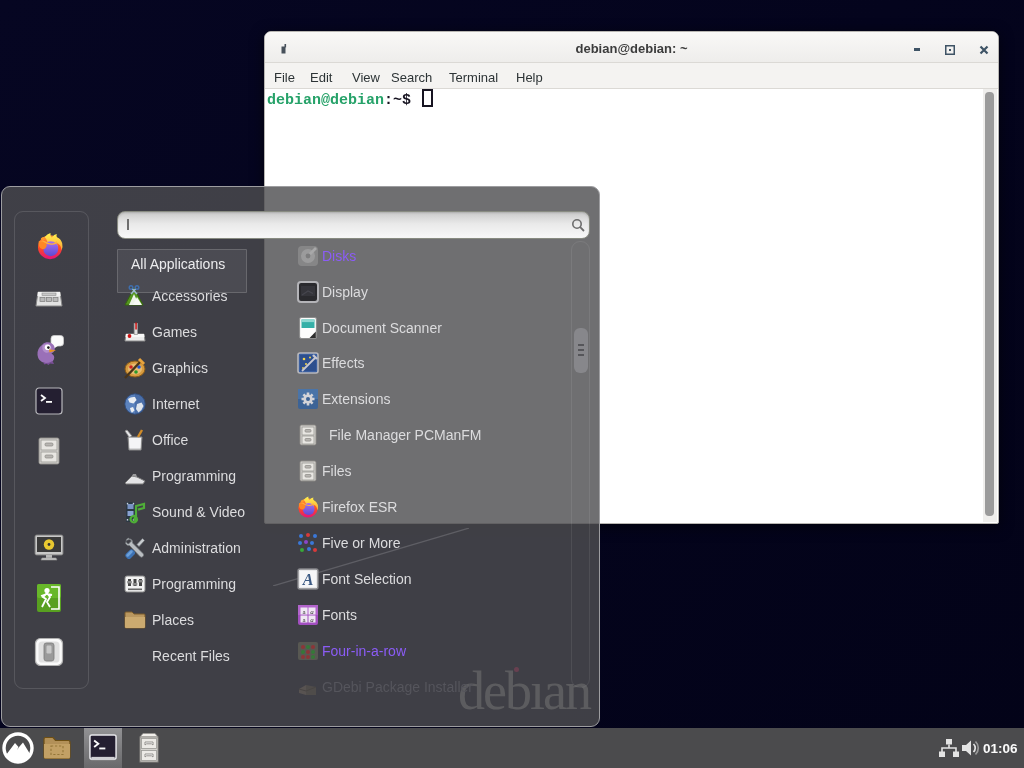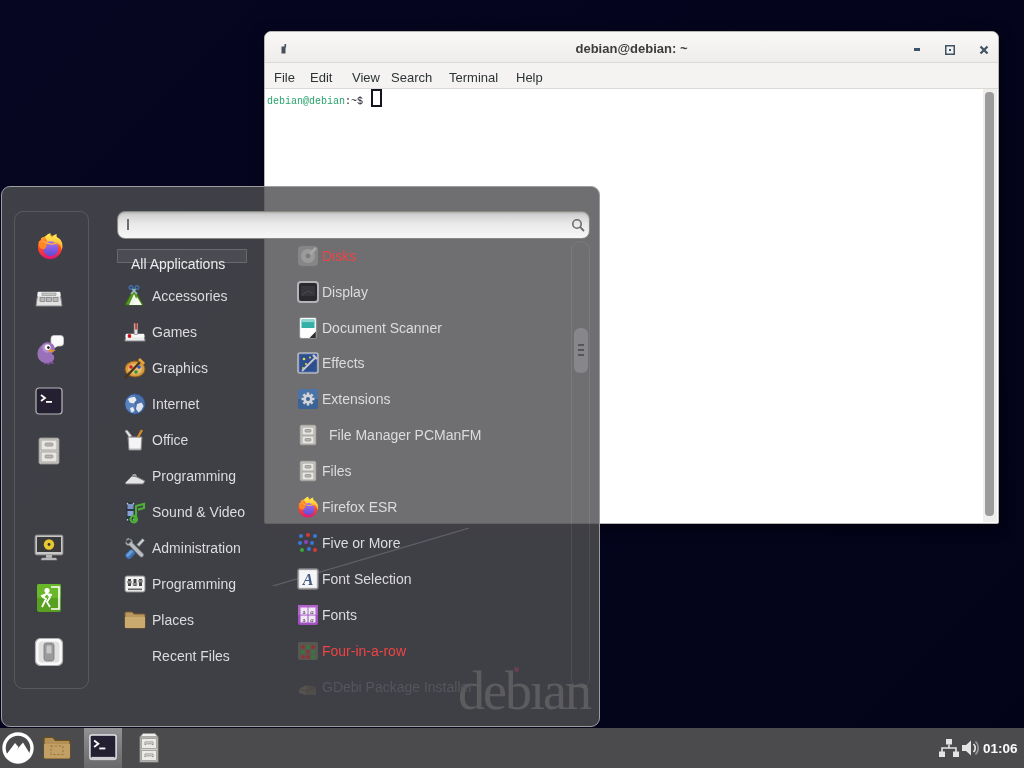--- a/index.html
+++ b/index.html
@@ -17,45 +17,45 @@
     box-shadow:0 3px 14px rgba(0,0,0,0.55);box-sizing:border-box;}
   #ttl{position:absolute;left:0;top:0;right:0;height:30px;border-radius:6px 6px 0 0;
     background:linear-gradient(#f9f8f7,#eeedeb);border-bottom:1px solid #dbd9d5;}
   #ttxt{position:absolute;left:0;right:0;top:9px;text-align:center;font-size:13px;
     font-weight:bold;color:#3c3c3c;}
   #mbar{position:absolute;left:0;top:31px;right:0;height:25px;background:#f4f3f1;
     border-bottom:1px solid #dbd9d5;font-size:13px;color:#2d3436;}
   .mi{position:absolute;top:7px;}
   #tcontent{position:absolute;left:1px;right:1px;top:57px;bottom:1px;background:#ffffff;}
   #prompt{position:absolute;left:1px;top:0px;font-family:"Liberation Mono",monospace;
-    font-size:10px;font-weight:normal;color:#26a269;white-space:pre;}
+    font-size:15px;font-weight:bold;color:#26a269;white-space:pre;}
   #prompt .d{color:#171421;}
   #cursor{display:inline-block;width:7px;height:14px;border:2px solid #171421;
     vertical-align:-3px;margin-left:2px;}
   #tsb{position:absolute;right:0;top:0;bottom:0;width:14px;background:#efeeec;}
   #tsbthumb{position:absolute;right:3px;top:3px;width:9px;height:424px;background:#9b9b9b;border-radius:4px;}
 
   
   #menu{position:absolute;left:1px;top:186px;width:599px;height:541px;
     background:rgba(78,78,80,0.81);border:1px solid #9d9da0;border-radius:9px;
     box-sizing:border-box;}
   #sidebar{position:absolute;left:12px;top:24px;width:73px;height:476px;
     border:1px solid rgba(255,255,255,0.13);border-radius:9px;}
   #sfield{position:absolute;left:115px;top:24px;width:473px;height:28px;border-radius:8px;
     background:linear-gradient(#cacaca 0%,#e9e9e9 45%,#f8f8f8 100%);
     border:1.5px solid #888b81;box-sizing:border-box;
     box-shadow:inset 0 1px 2px rgba(0,0,0,0.15);}
   #scur{position:absolute;left:9px;top:7px;width:1.5px;height:11px;background:#6e6e6e;}
-  #allapps{position:absolute;left:115px;top:62px;width:130px;height:14px;border-radius:1px;
+  #allapps{position:absolute;left:115px;top:62px;width:130px;height:44px;border-radius:1px;
     background:rgba(255,255,255,0.065);border:1px solid rgba(255,255,255,0.16);
     box-sizing:border-box;}
 
   .cat{position:absolute;font-size:14px;color:#dcdcde;}
   .app{position:absolute;font-size:14px;color:#dcdcde;}
-  .dim{color:#ef4444;}
+  .dim{color:#8b5cf6;}
   .vdim{color:#55555c;}
   .ic{position:absolute;}
   #groove{position:absolute;left:569px;top:54px;width:19px;height:447px;border-radius:9px;
     border:1px solid rgba(255,255,255,0.08);box-sizing:border-box;}
   #mthumb{position:absolute;left:572px;top:141px;width:14px;height:45px;border-radius:6px;background:#87878b;}
   .grip{position:absolute;left:576px;width:6px;height:2px;background:#56565a;}
   #trail{position:absolute;left:271px;top:341px;width:196px;height:58px;pointer-events:none;}
   .row{position:absolute;height:20px;line-height:20px;}
 
   

